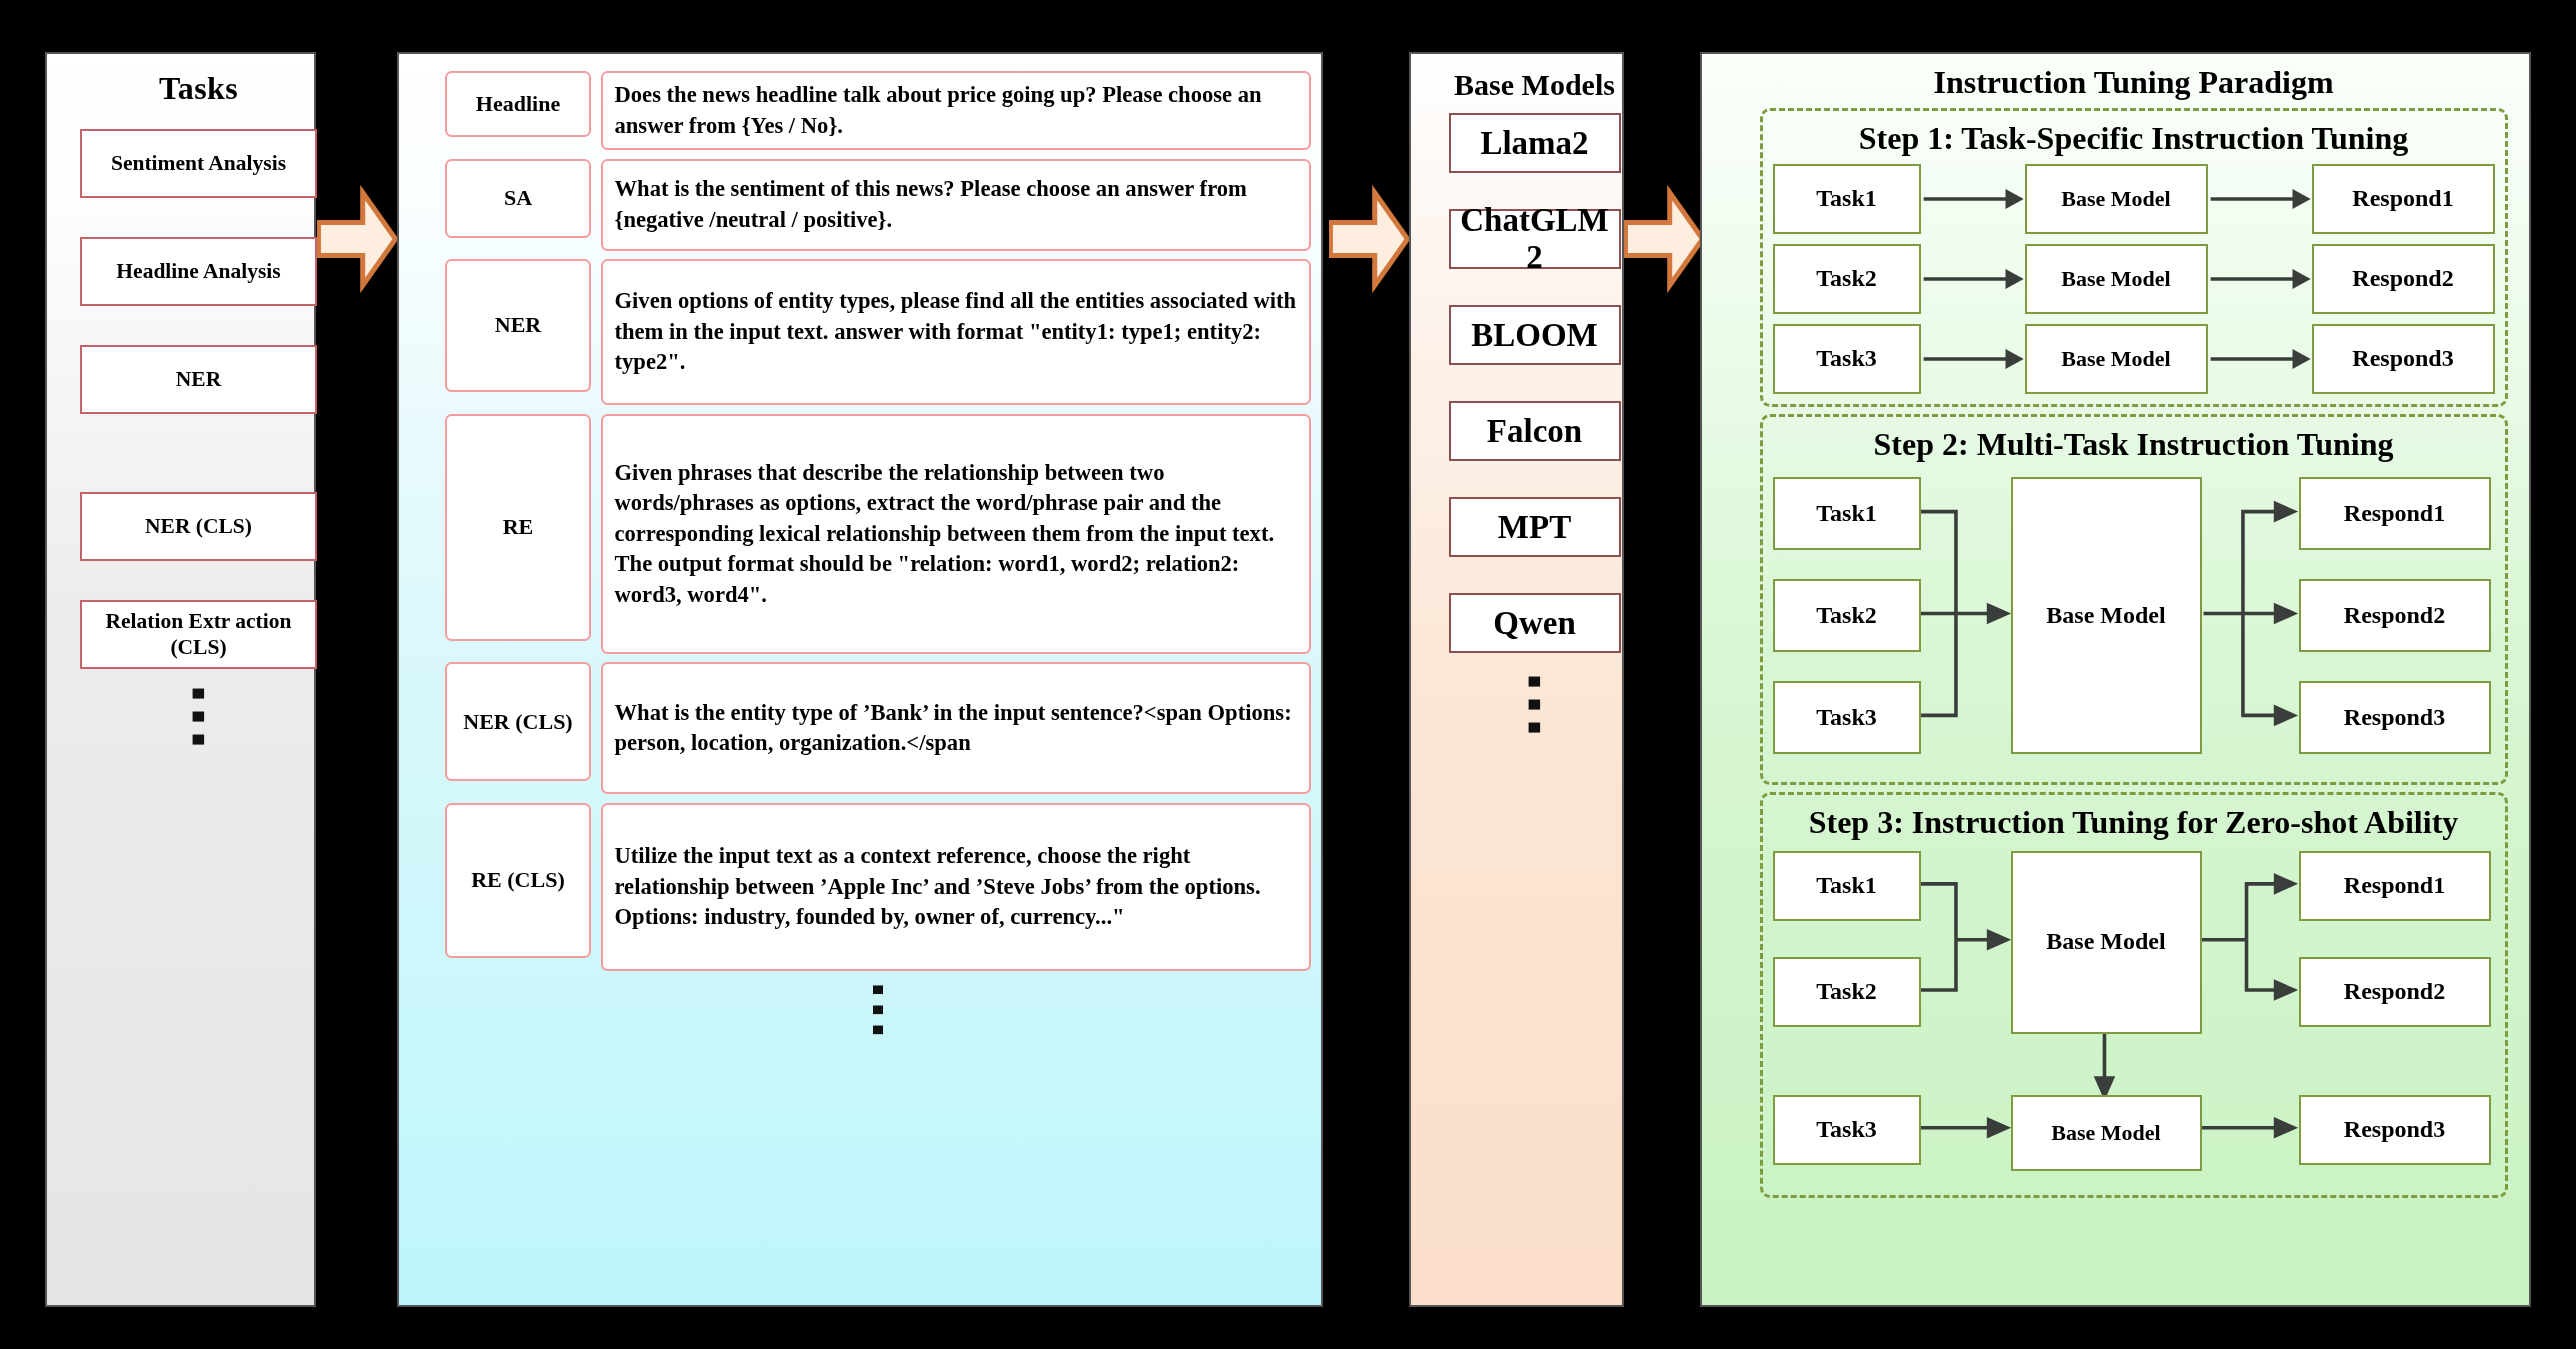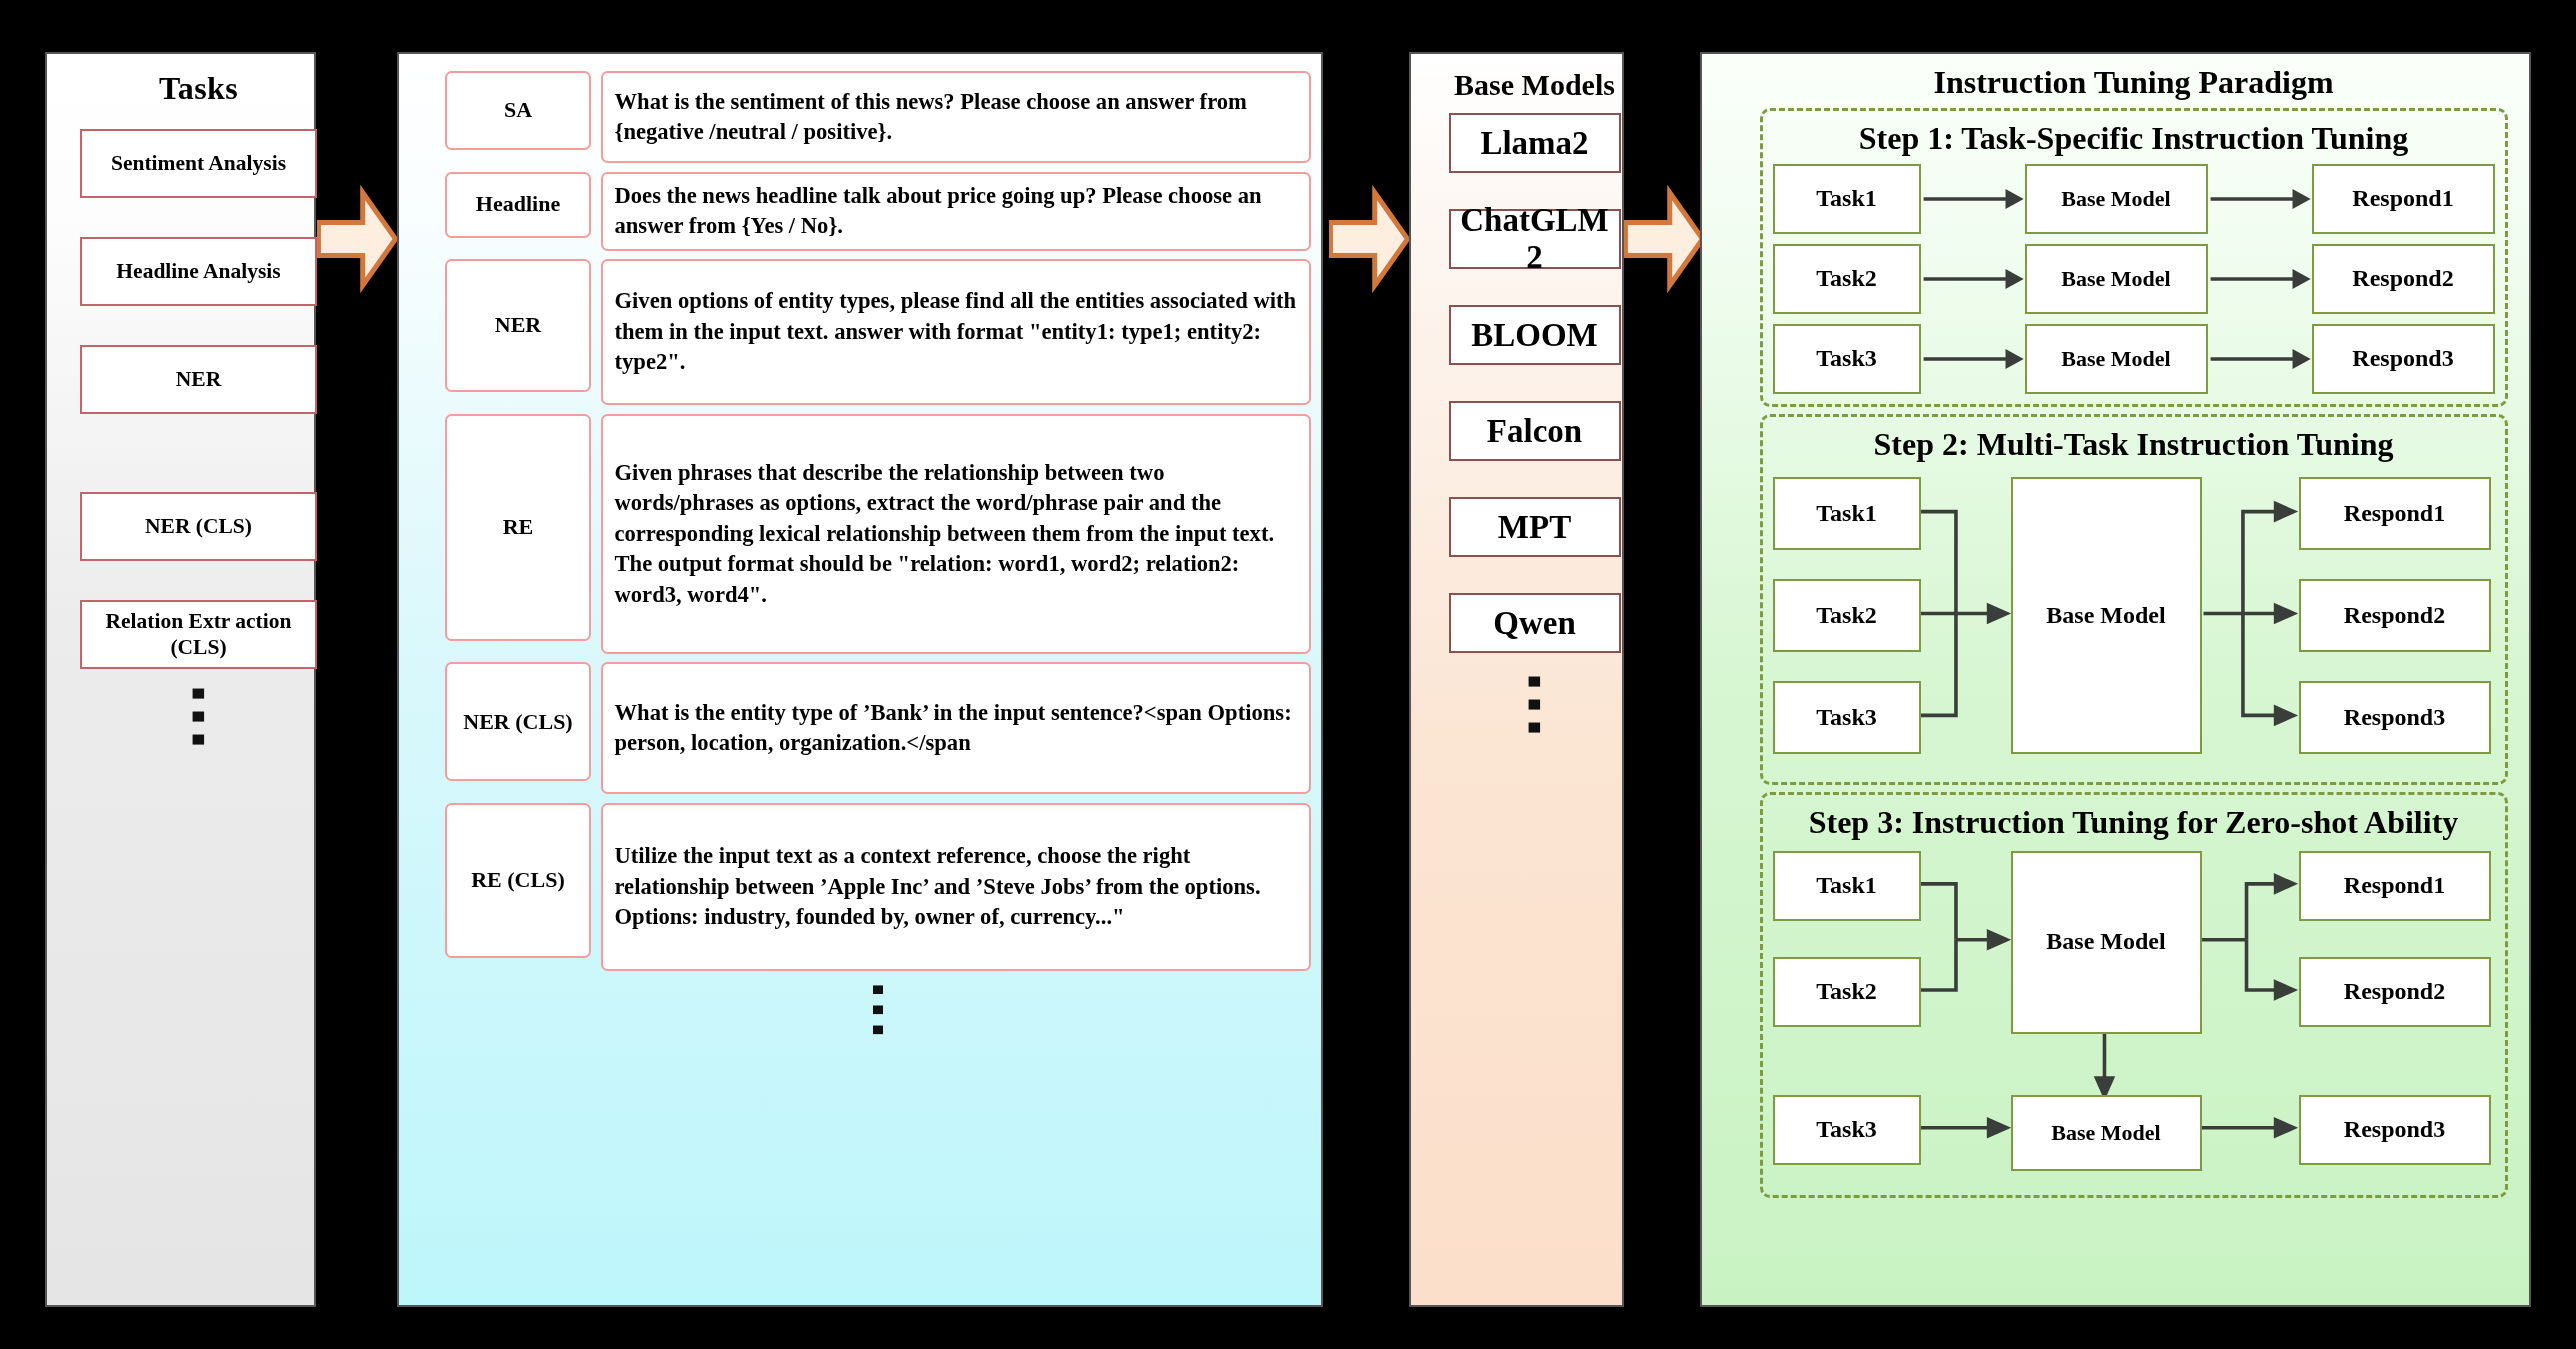--- a/index.html
+++ b/index.html
@@ -99,27 +99,27 @@
 <div class="abs" style="left:317px;top:185px;">
   <svg width="80" height="108" viewBox="0 0 112 150">
     <polygon points="2,52 64,52 64,10 110,75 64,140 64,98 2,98" fill="#FDEEE0" stroke="#D2783C" stroke-width="7" stroke-linejoin="miter"></polygon>
   </svg>
 </div>
 
 <div class="panel" id="ic-panel">
   <div class="ic-rows">
 
     <div class="ic-row">
+      <div class="ic-tag" style="height:62px">Headline</div>
+      <div class="ic-text" style="height:62px">Does the news headline talk about price going up? Please choose an answer from {Yes / No}.</div>
+    </div>
+
+    <div class="ic-row">
       <div class="ic-tag" style="height:75px">SA</div>
       <div class="ic-text" style="height:75px">What is the sentiment of this news? Please choose an answer from {negative /neutral / positive}.</div>
-    </div>
-
-    <div class="ic-row">
-      <div class="ic-tag" style="height:62px">Headline</div>
-      <div class="ic-text" style="height:62px">Does the news headline talk about price going up? Please choose an answer from {Yes / No}.</div>
     </div>
 
     <div class="ic-row">
       <div class="ic-tag" style="height:129px">NER</div>
       <div class="ic-text" style="height:129px">Given options of entity types, please find all the entities associated with them in the input text. answer with format "entity1: type1; entity2: type2".</div>
     </div>
 
     <div class="ic-row">
       <div class="ic-tag" style="height:223px">RE</div>
       <div class="ic-text" style="height:223px">Given phrases that describe the relationship between two words/phrases as options, extract the word/phrase pair and the corresponding lexical relationship between them from the input text. The output format should be "relation: word1, word2; relation2: word3, word4".</div>

